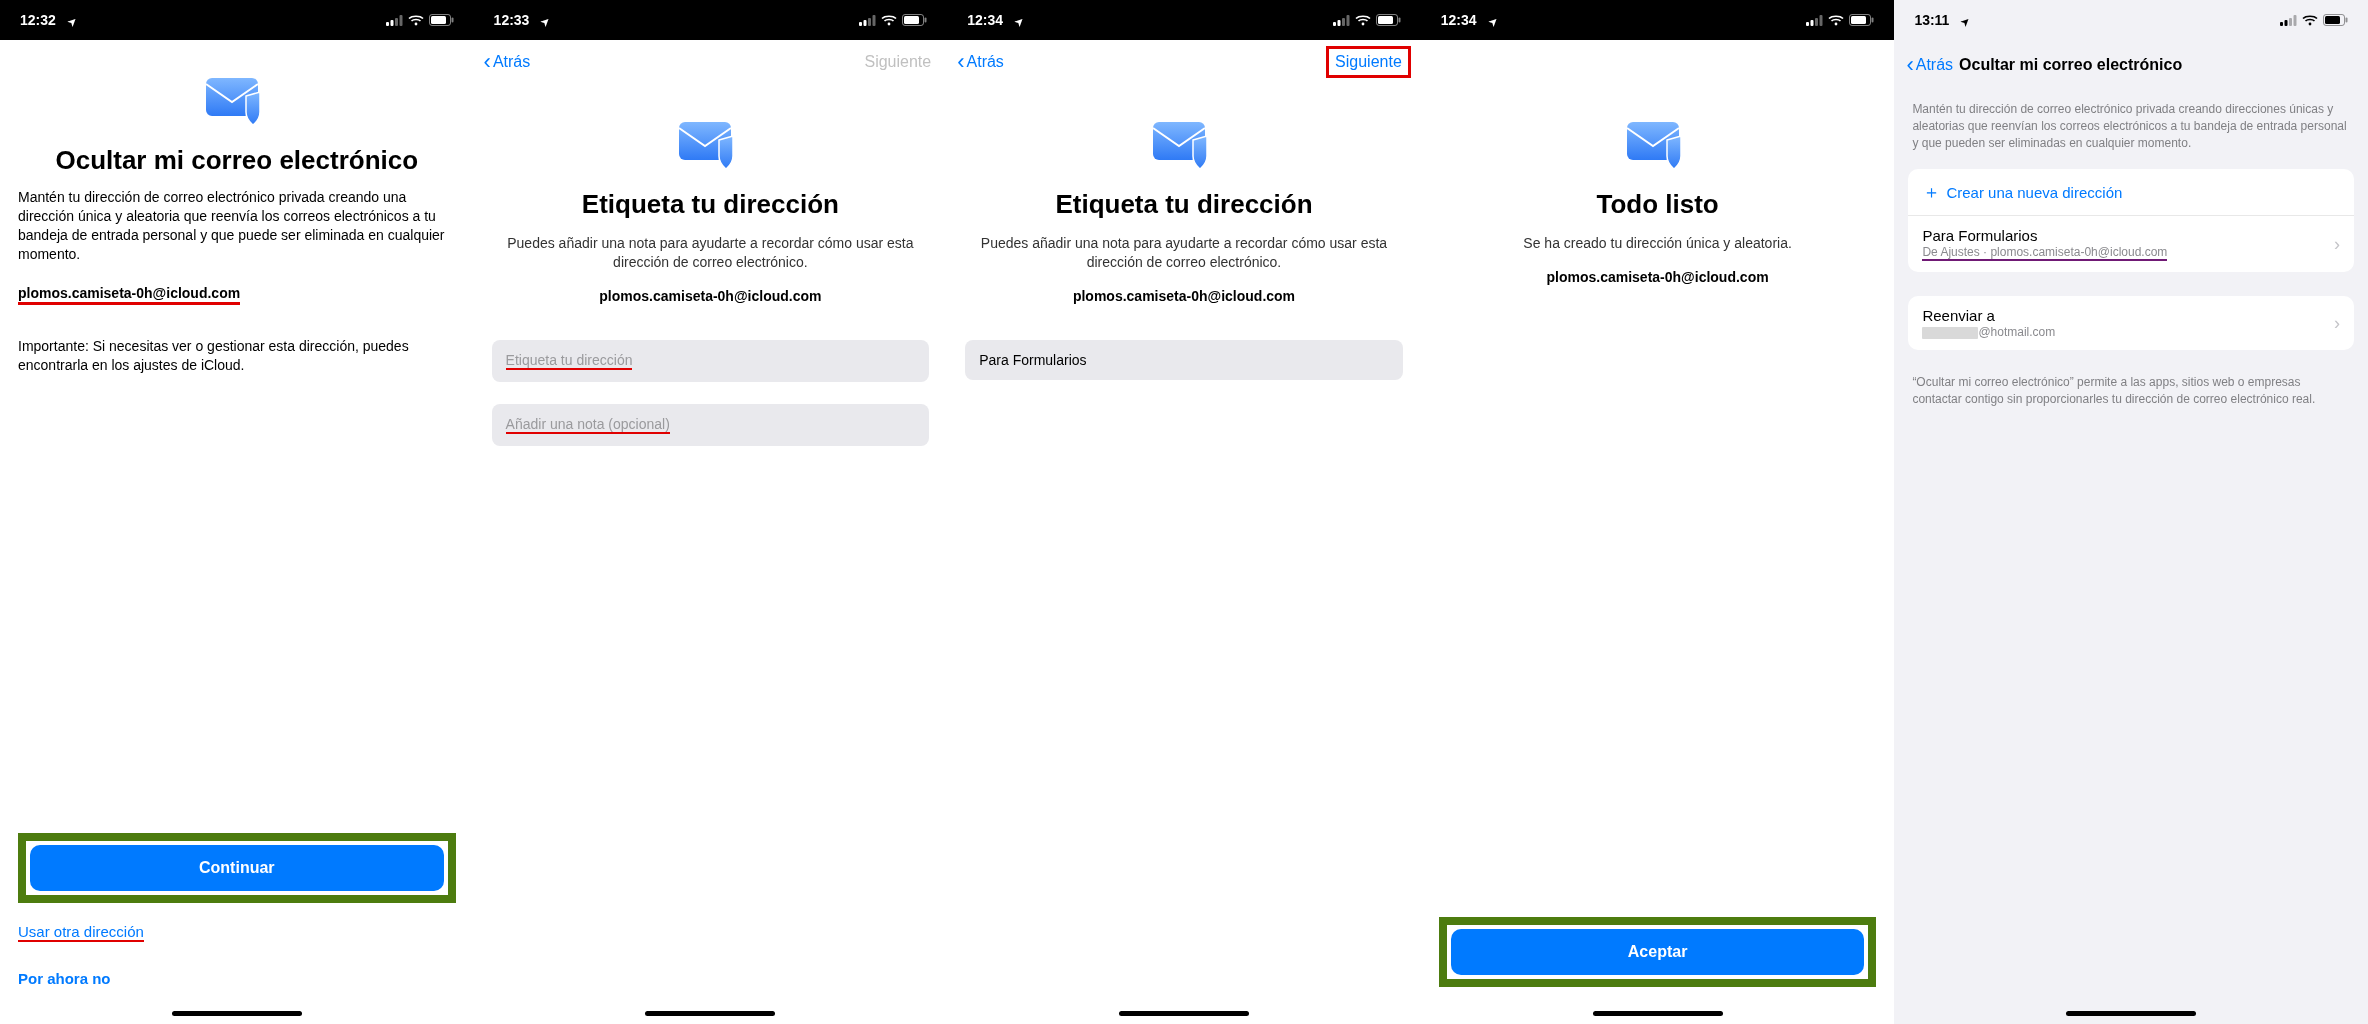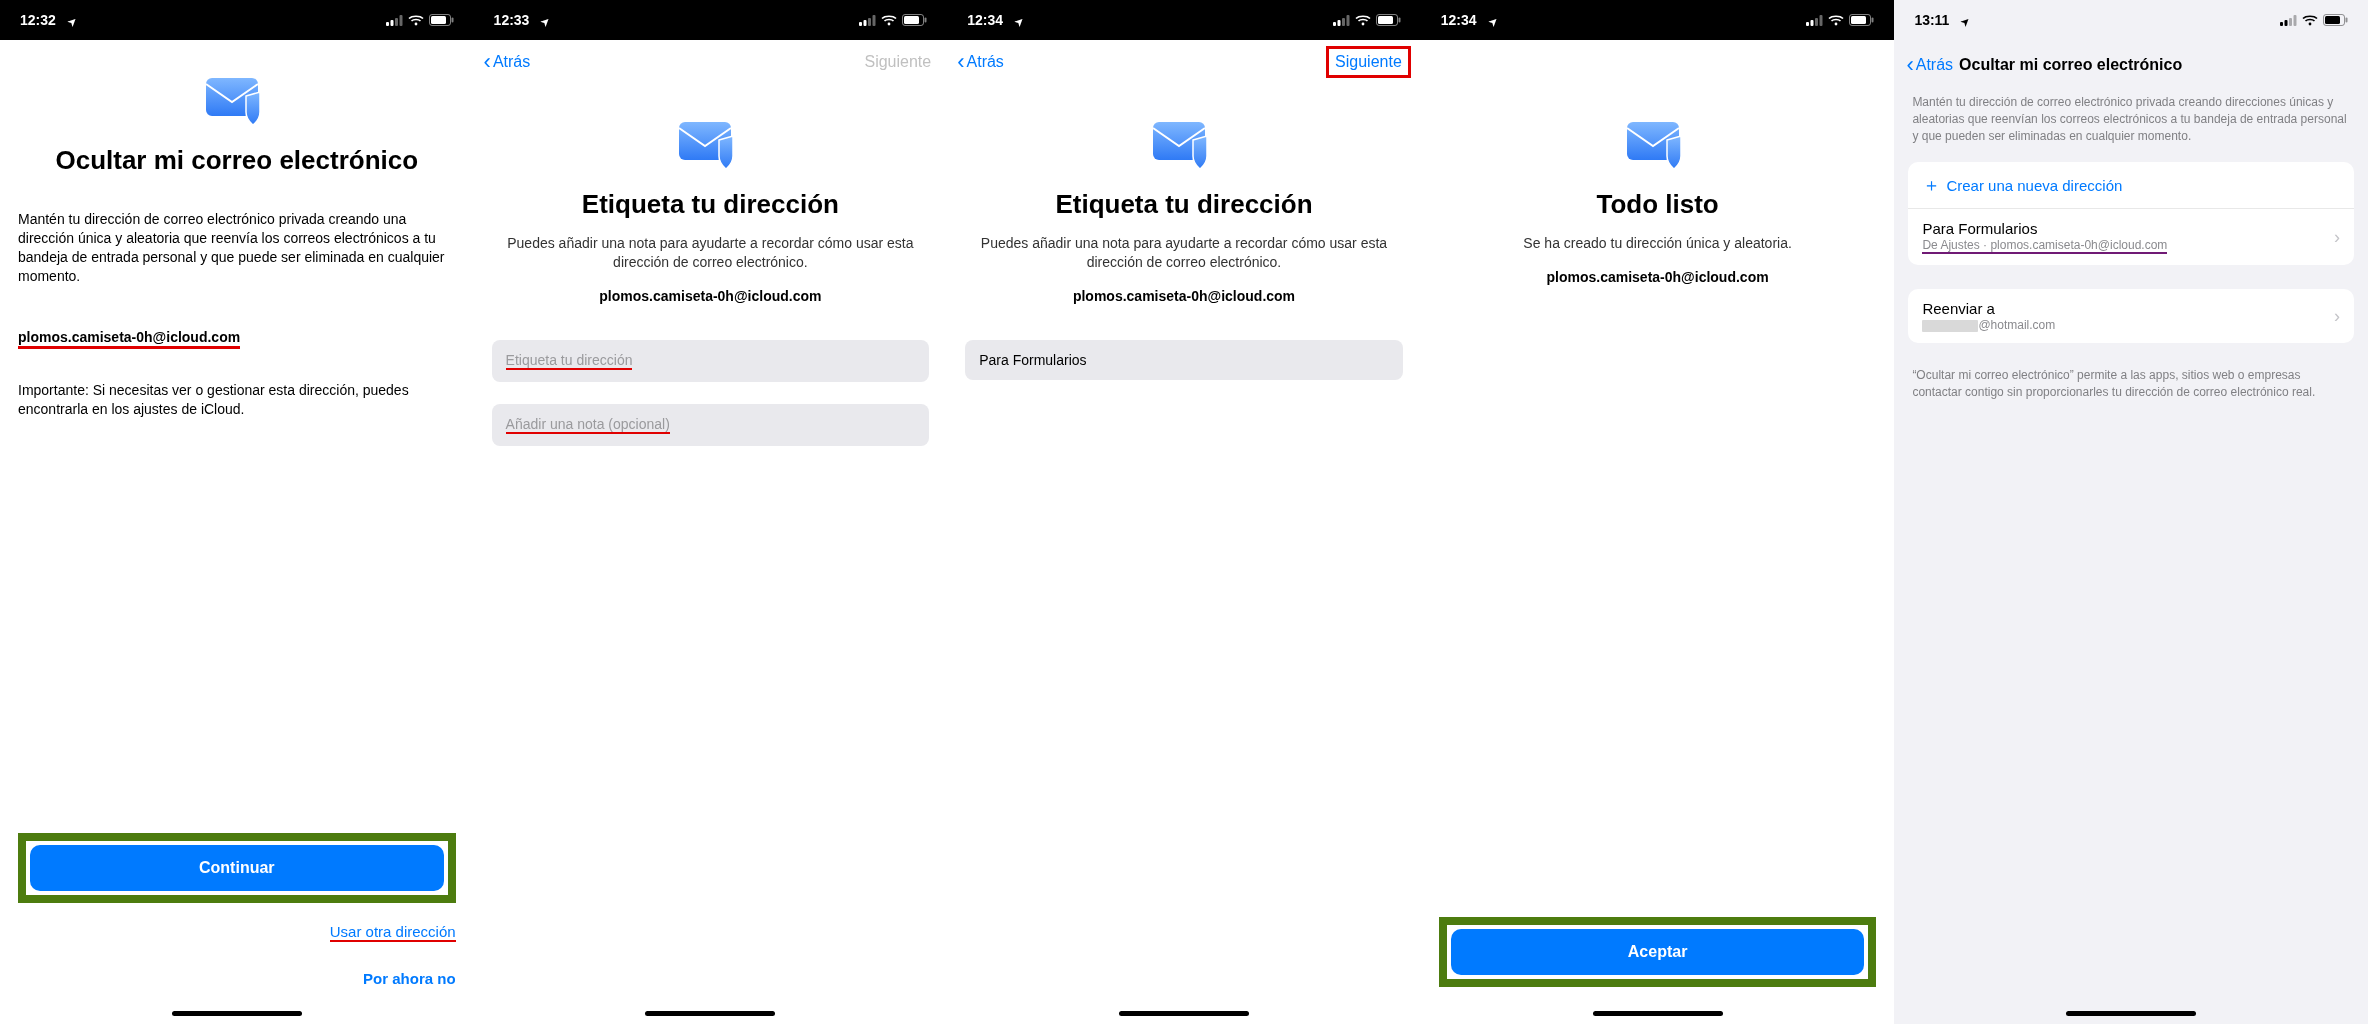--- a/index.html
+++ b/index.html
@@ -17,41 +17,41 @@
 .back-btn { display: flex; align-items: center; color: #007aff; font-size: 16px; cursor: pointer; gap: 2px; }
 .back-btn .chev { font-size: 22px; font-weight: 300; }
 .next-btn { color: #007aff; font-size: 16px; cursor: pointer; padding: 4px 6px; }
 .next-btn.disabled { color: #c0c0c0; }
 .redbox { border: 3px solid #e00000; }
 .content { flex: 1; padding: 10px 18px; display: flex; flex-direction: column; align-items: stretch; overflow: hidden; }
 .mail-icon { width: 70px; height: 60px; margin: 20px auto 10px; display:flex; align-items:center; justify-content:center; }
 .title { font-size: 26px; font-weight: 700; text-align: center; margin: 6px 0 10px; line-height: 1.15; }
 .subtitle { font-size: 14px; color: #333; text-align: center; margin: 4px 14px 10px; line-height:1.35; }
 .email-bold { font-size: 14px; font-weight: 700; text-align: center; margin: 6px 0; }
-.desc { font-size: 14px; color: #000; text-align: left; margin: 24px 0; line-height:1.35; }
+.desc { font-size: 14px; color: #000; text-align: left; margin: 2px 0; line-height:1.35; }
 .email-line { font-size: 14px; font-weight: 700; margin: 20px 0 2px; }
 .redunder { border-bottom: 3px solid #e00000; display:inline-block; padding-bottom:1px; }
 .blueunder { border-bottom: 2px solid #e00000; display:inline-block; color:#007aff; }
 .note { font-size: 14px; color: #000; margin: 30px 0 10px; line-height:1.35; }
 .primary-btn { background: #007aff; color: #fff; border-radius: 10px; font-size: 16px; font-weight:600; padding: 14px 0; text-align: center; cursor: pointer; }
 .btn-wrap { border: 8px solid #4d7c0f; padding: 4px; margin-top: auto; margin-bottom: 6px; }
-.link-btn { color: #007aff; font-size: 15px; text-align: right; margin: 14px 0; cursor: pointer; }
+.link-btn { color: #007aff; font-size: 15px; text-align: left; margin: 14px 0; cursor: pointer; }
 .input-field { background: #e9e9ed; border-radius: 8px; padding: 12px 14px; margin: 6px 0; font-size: 14px; }
 .input-field.placeholder { color: #9a9a9d; }
 .input-field.filled { color: #000; }
 .redunder-input { display:inline-block; border-bottom: 2px solid #e00000; }
 .spacer { flex: 1; }
 .home-indicator { width: 130px; height: 5px; background:#000; border-radius:3px; margin: 0 auto 8px; }
 .screen.settings .home-indicator { background:#000; }
 
 .settings-nav { height: 50px; display:flex; align-items:center; padding: 0 12px; gap:4px; }
 .settings-nav .back-btn { font-size: 16px; }
 .settings-title { font-size: 16px; font-weight: 600; margin-left: 2px; }
 .settings-content { padding: 0 14px; }
-.settings-desc { font-size: 12px; color: #808084; margin: 4px 4px 18px; line-height:1.4; }
+.settings-desc { font-size: 12px; color: #808084; margin: 11px 4px 18px; line-height:1.4; }
 .list-section { background:#fff; border-radius:10px; margin-bottom: 24px; }
 .list-row { padding: 11px 14px; display:flex; align-items:center; justify-content:space-between; cursor:pointer; }
 .list-row + .list-row { border-top: 1px solid #e8e8e8; }
 .list-row .row-main { display:flex; flex-direction:column; }
 .row-title { font-size: 15px; color:#000; }
 .row-sub { font-size: 12px; color: #8a8a8e; margin-top:1px; }
 .row-action { color: #007aff; font-size:15px; display:flex; align-items:center; gap:6px; }
 .row-action .plus { font-size: 18px; font-weight:300; }
 .chev-r { color:#c4c4c8; font-size: 18px; font-weight:300; }
 .redunder-sub { border-bottom: 2px solid #701a75; display:inline-block; }

